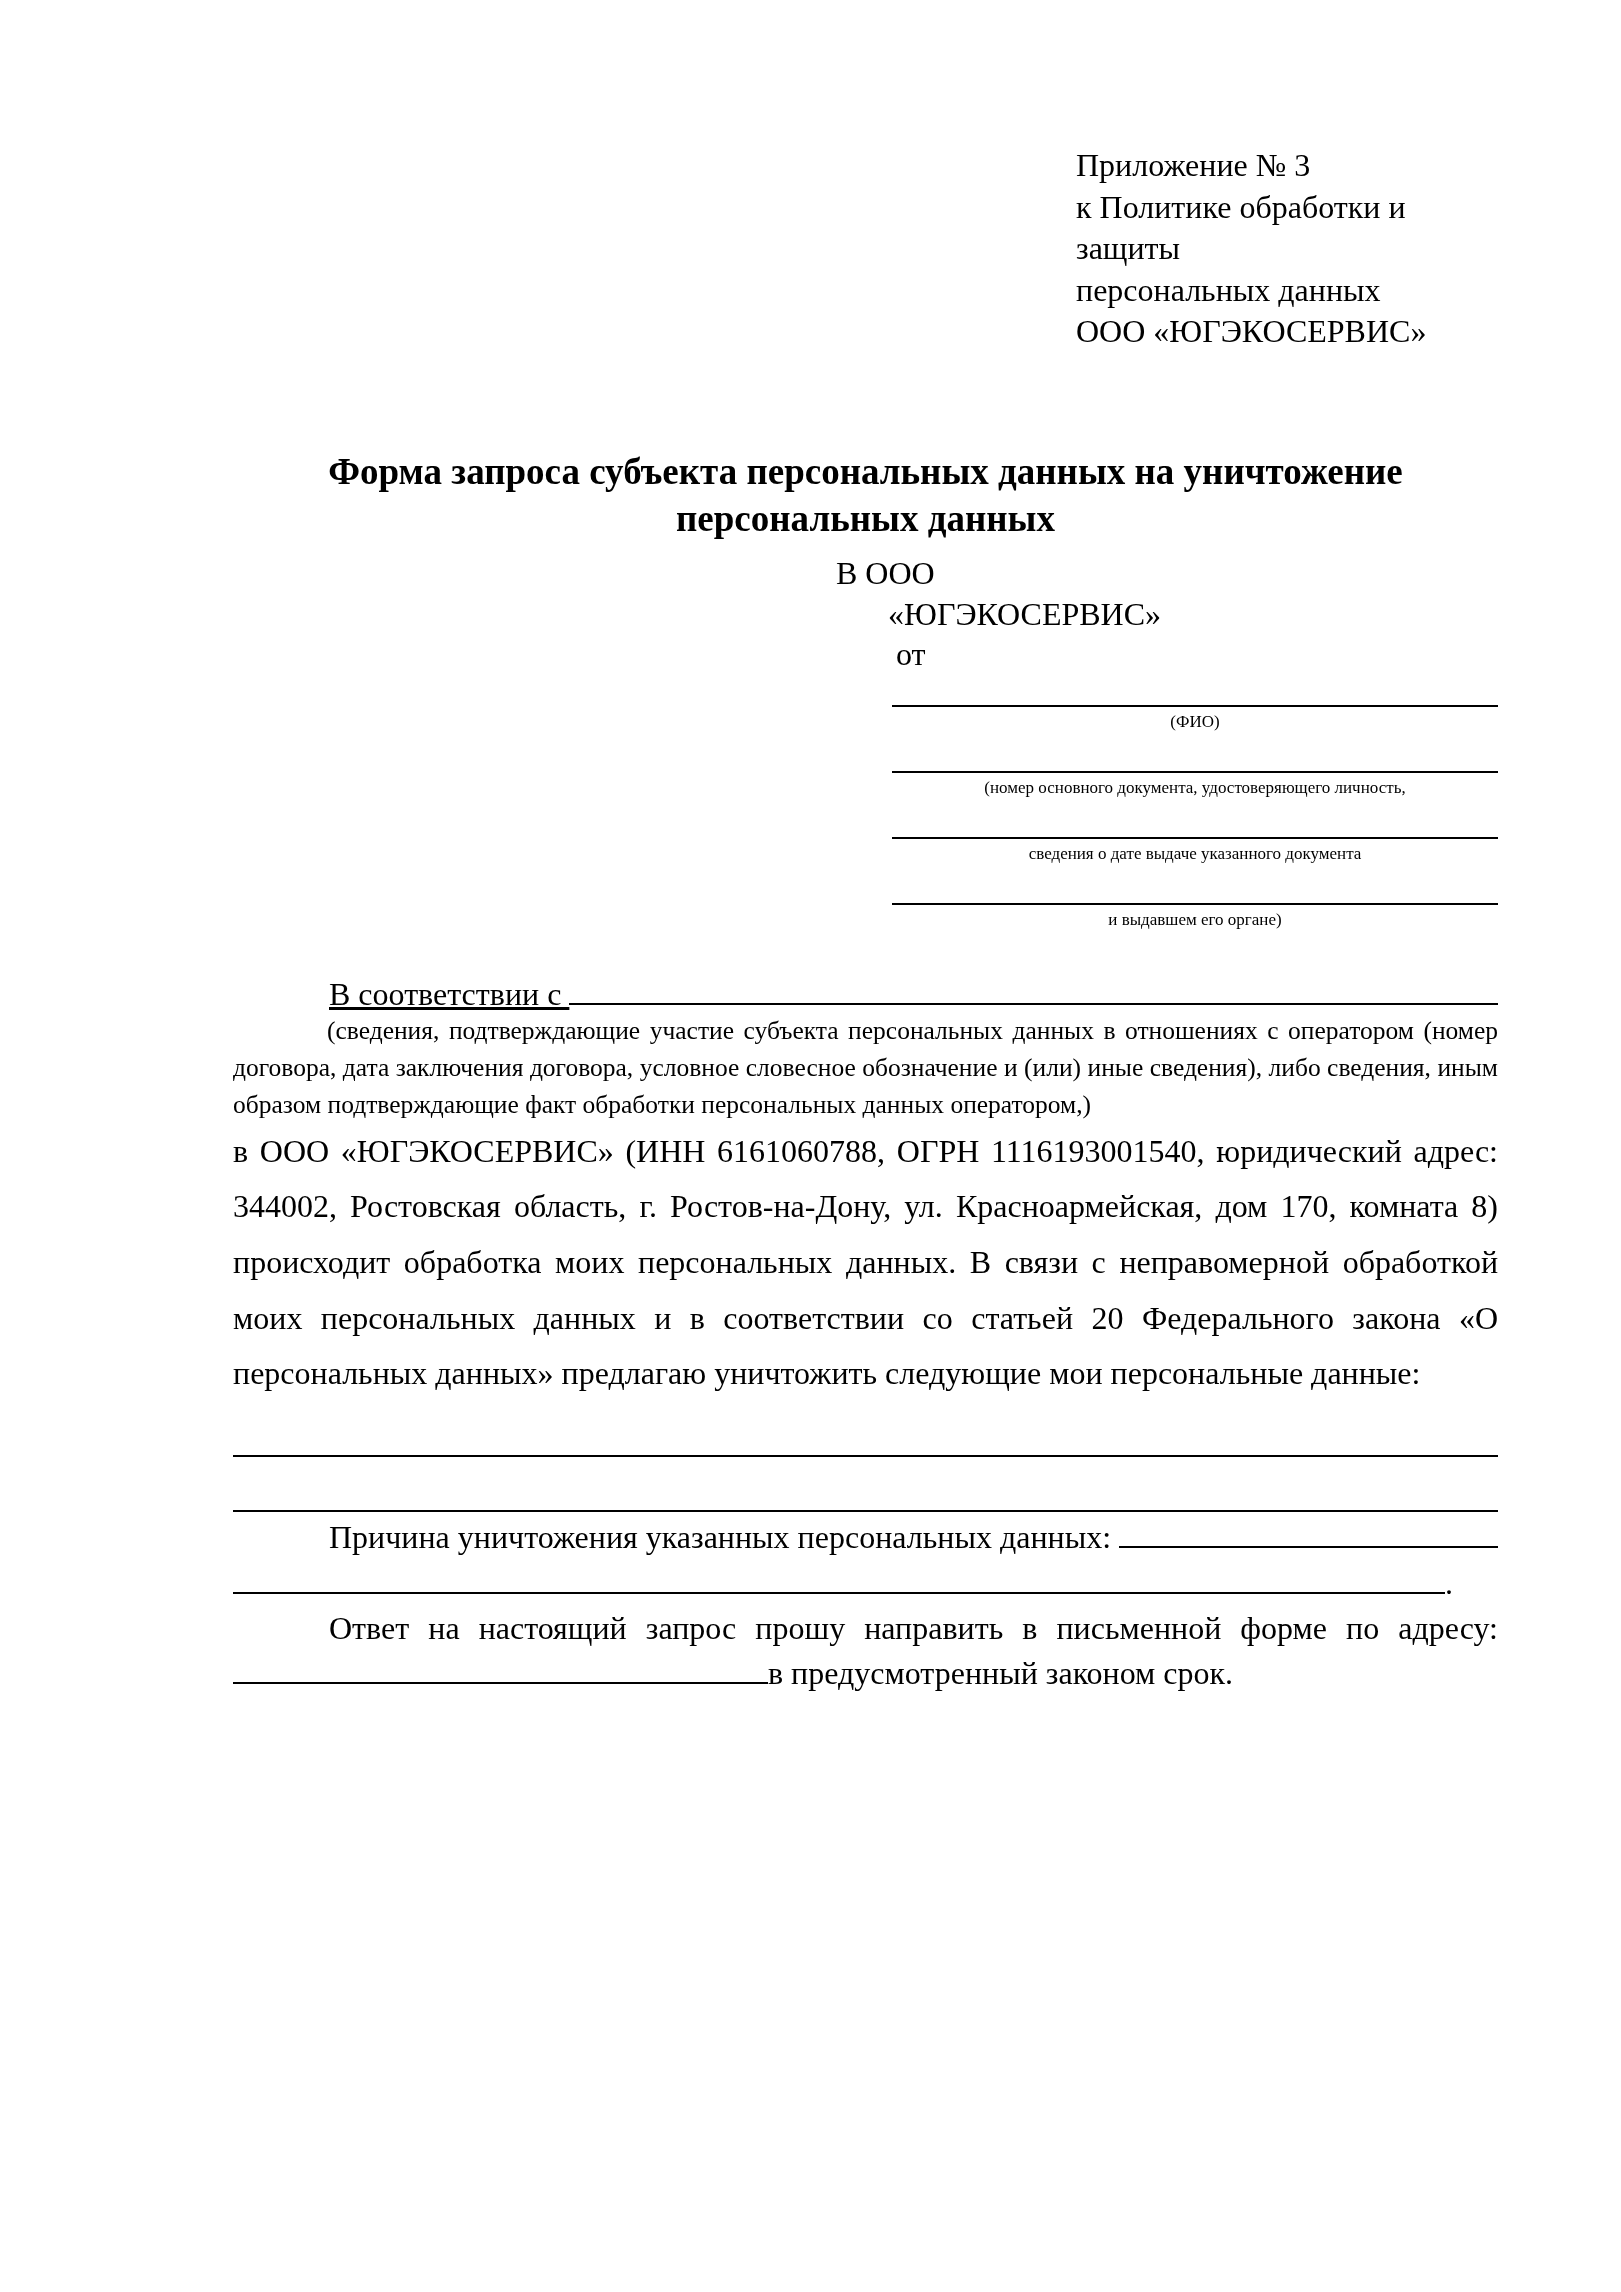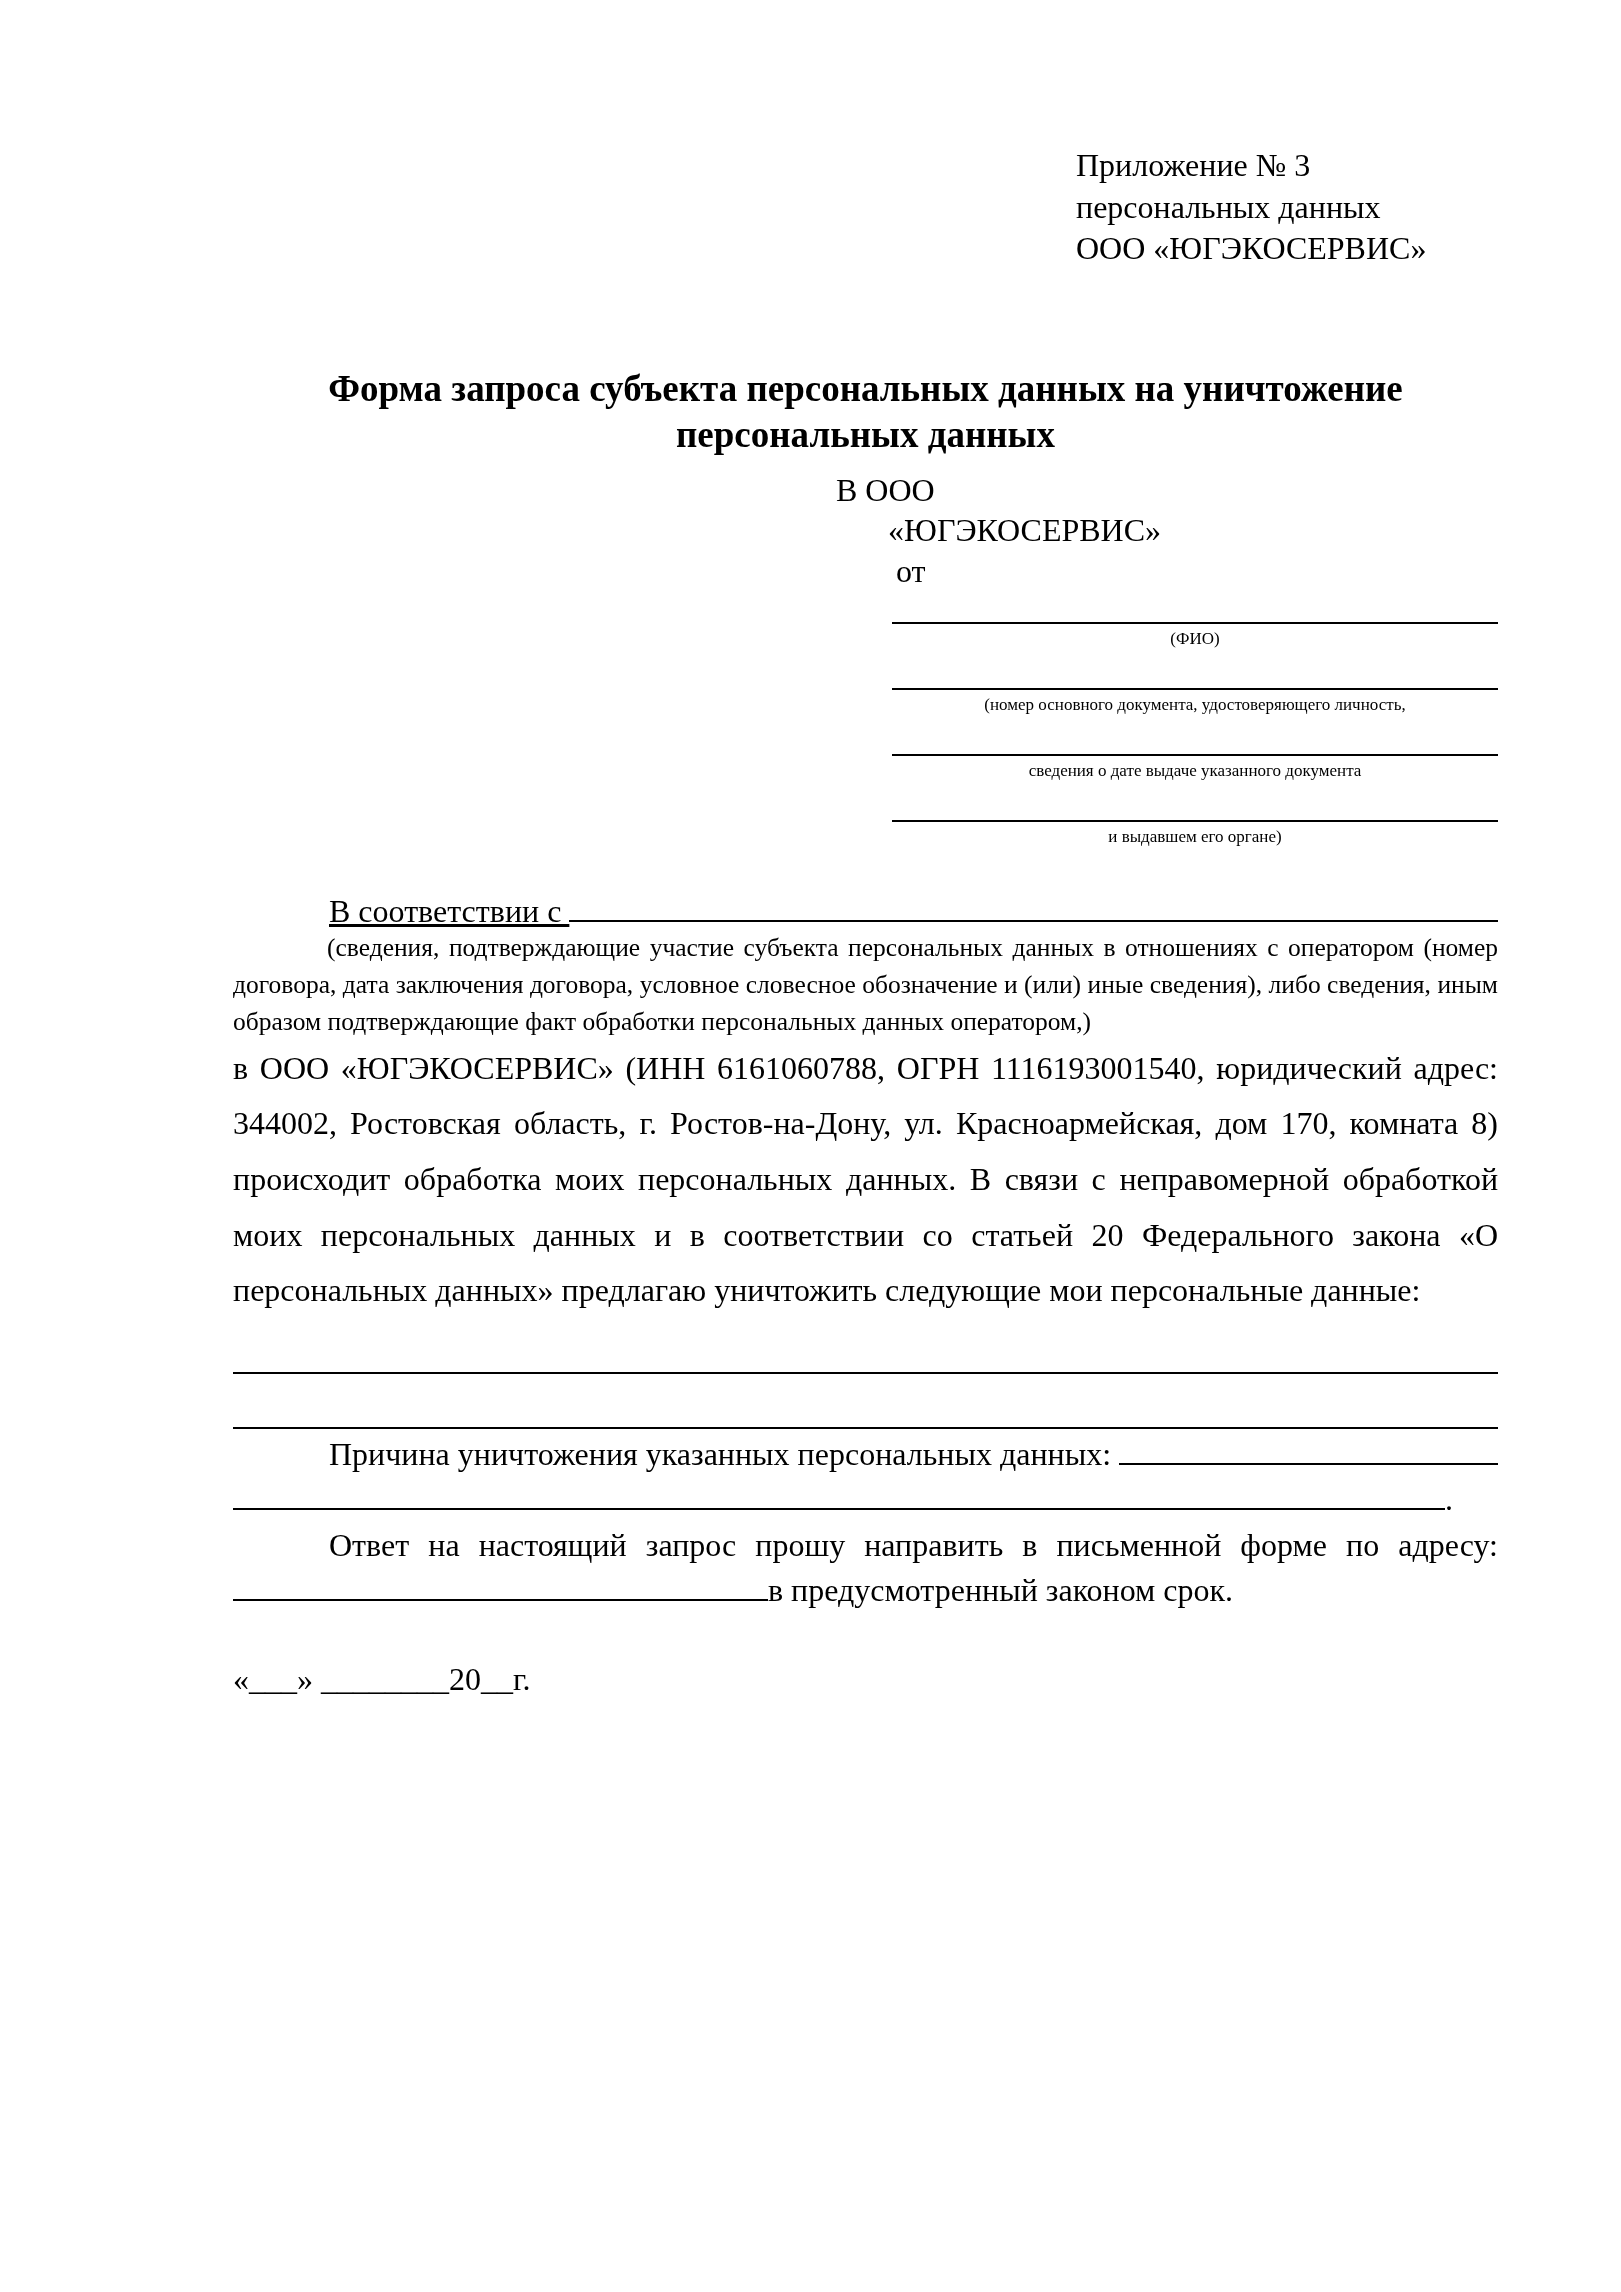--- a/index.html
+++ b/index.html
@@ -97,20 +97,21 @@
     align-items: baseline;
   }
 </style>
 </head>
 <body>
 
 <div class="page">
 
   <div class="appendix">
     <div>Приложение № 3</div>
+    <div>к Политике обработки и защиты</div>
     <div>персональных данных</div>
     <div>ООО «ЮГЭКОСЕРВИС»</div>
   </div>
 
   <div class="doc-title">
     <div>Форма запроса субъекта персональных данных на уничтожение</div>
     <div>персональных данных</div>
   </div>
 
   <div class="addr">

